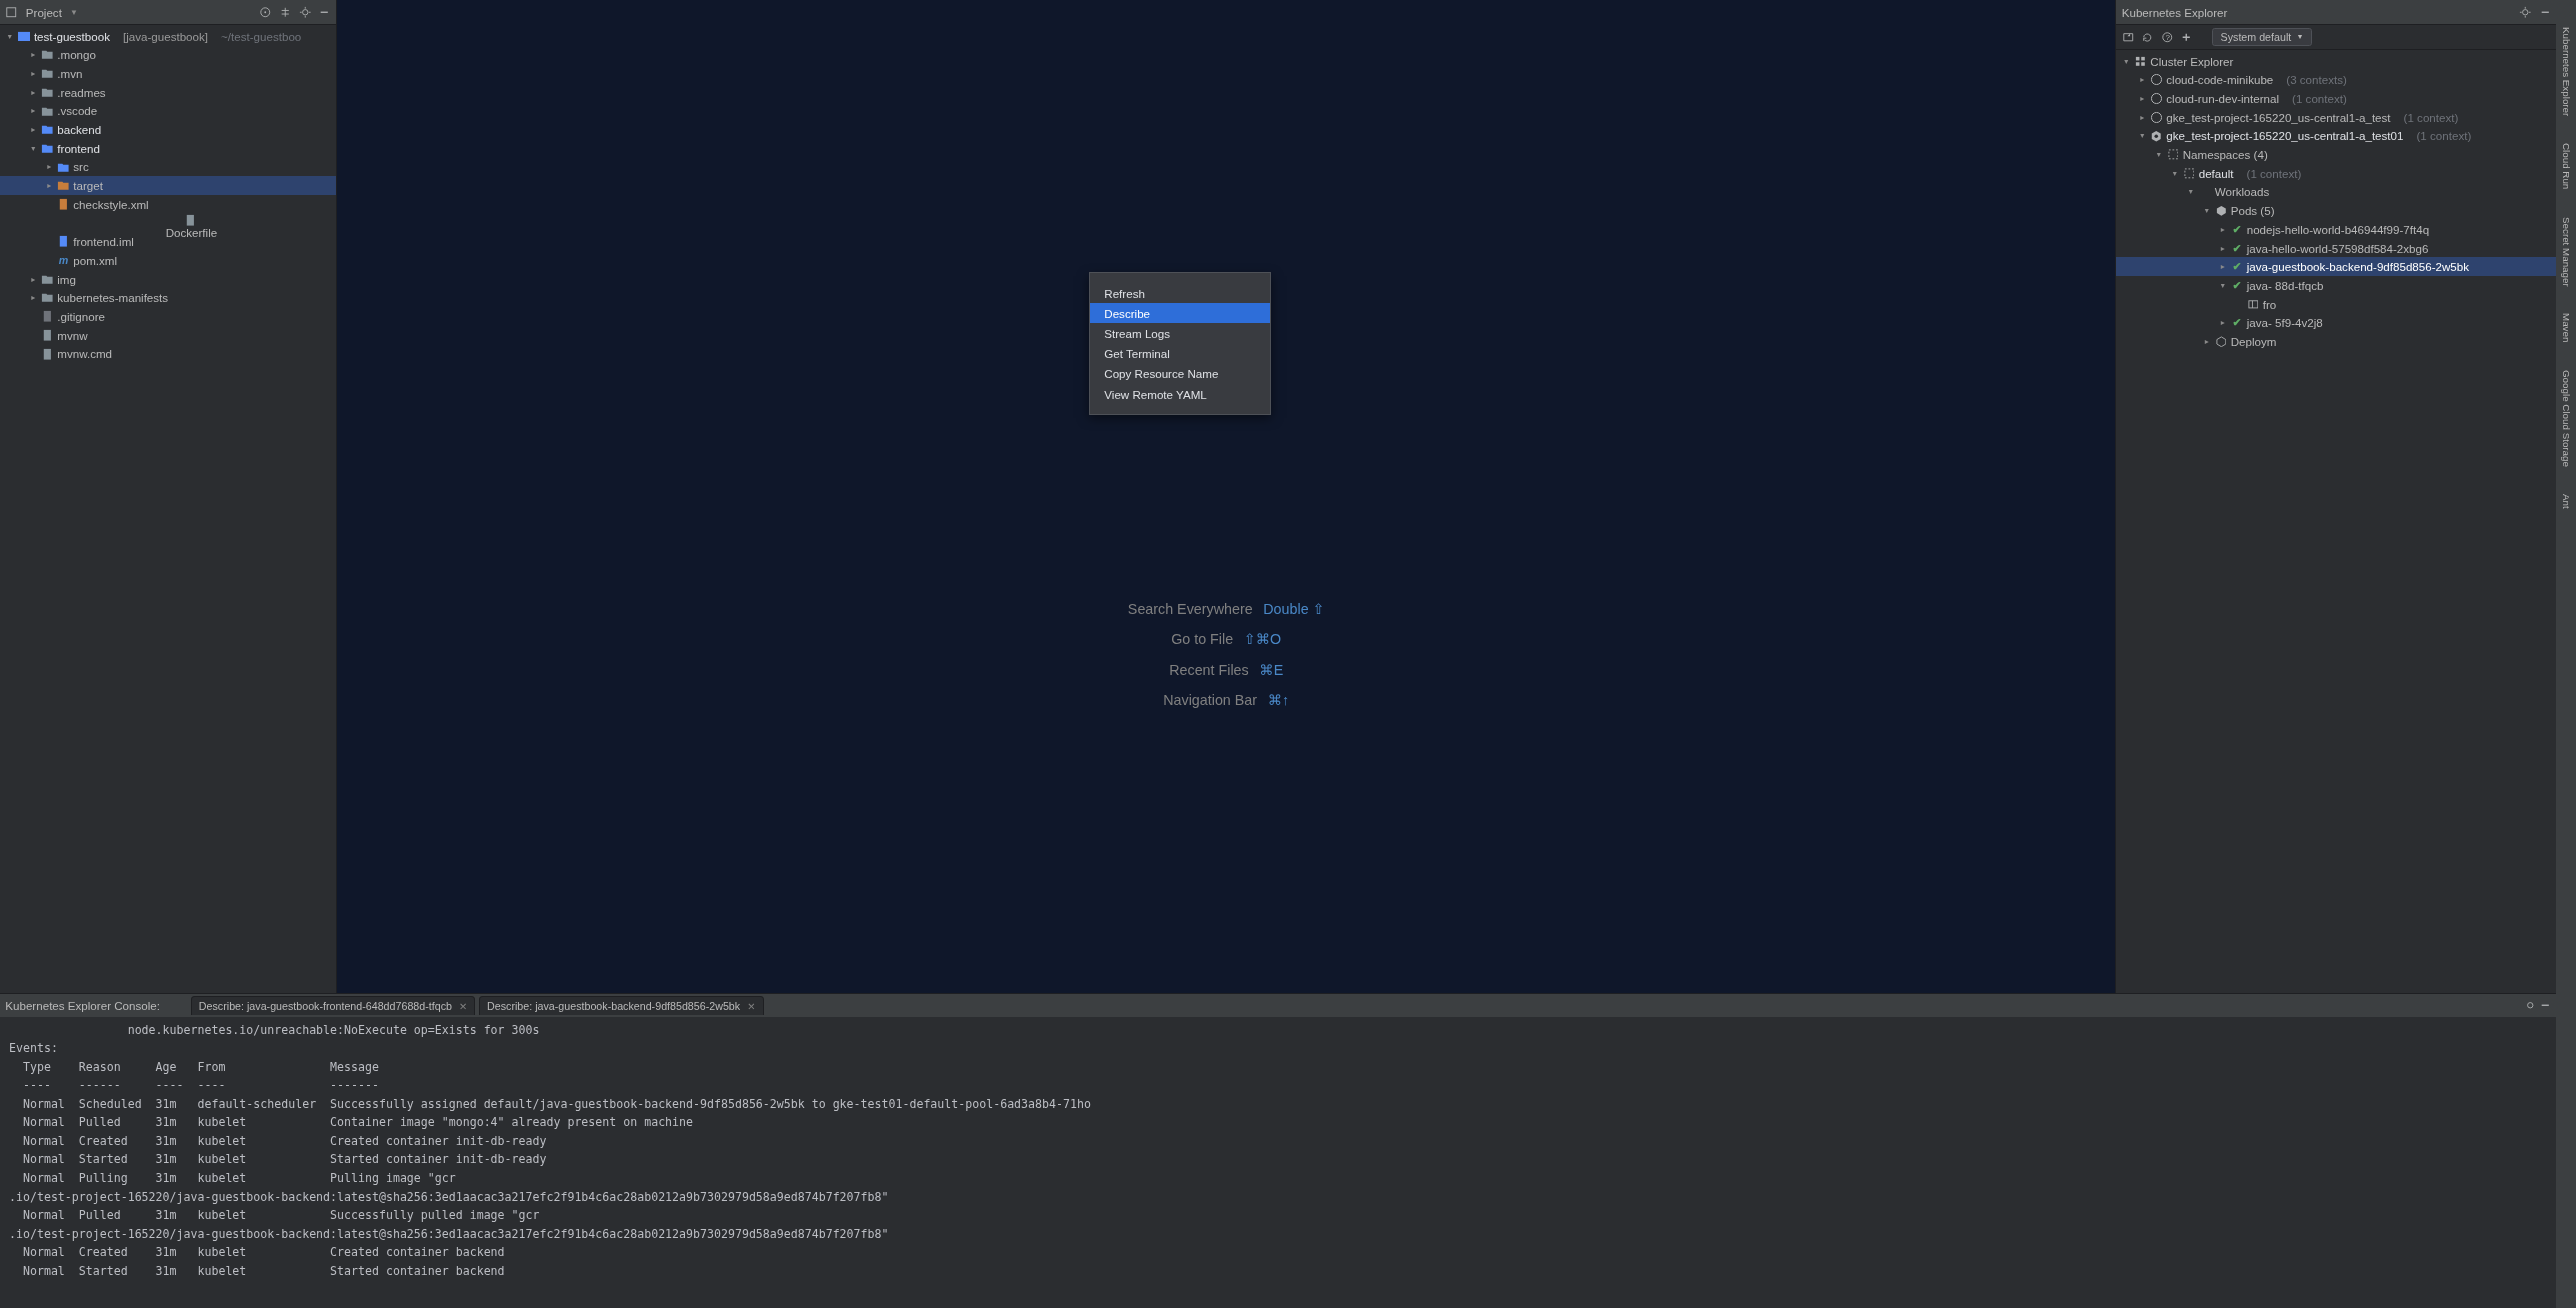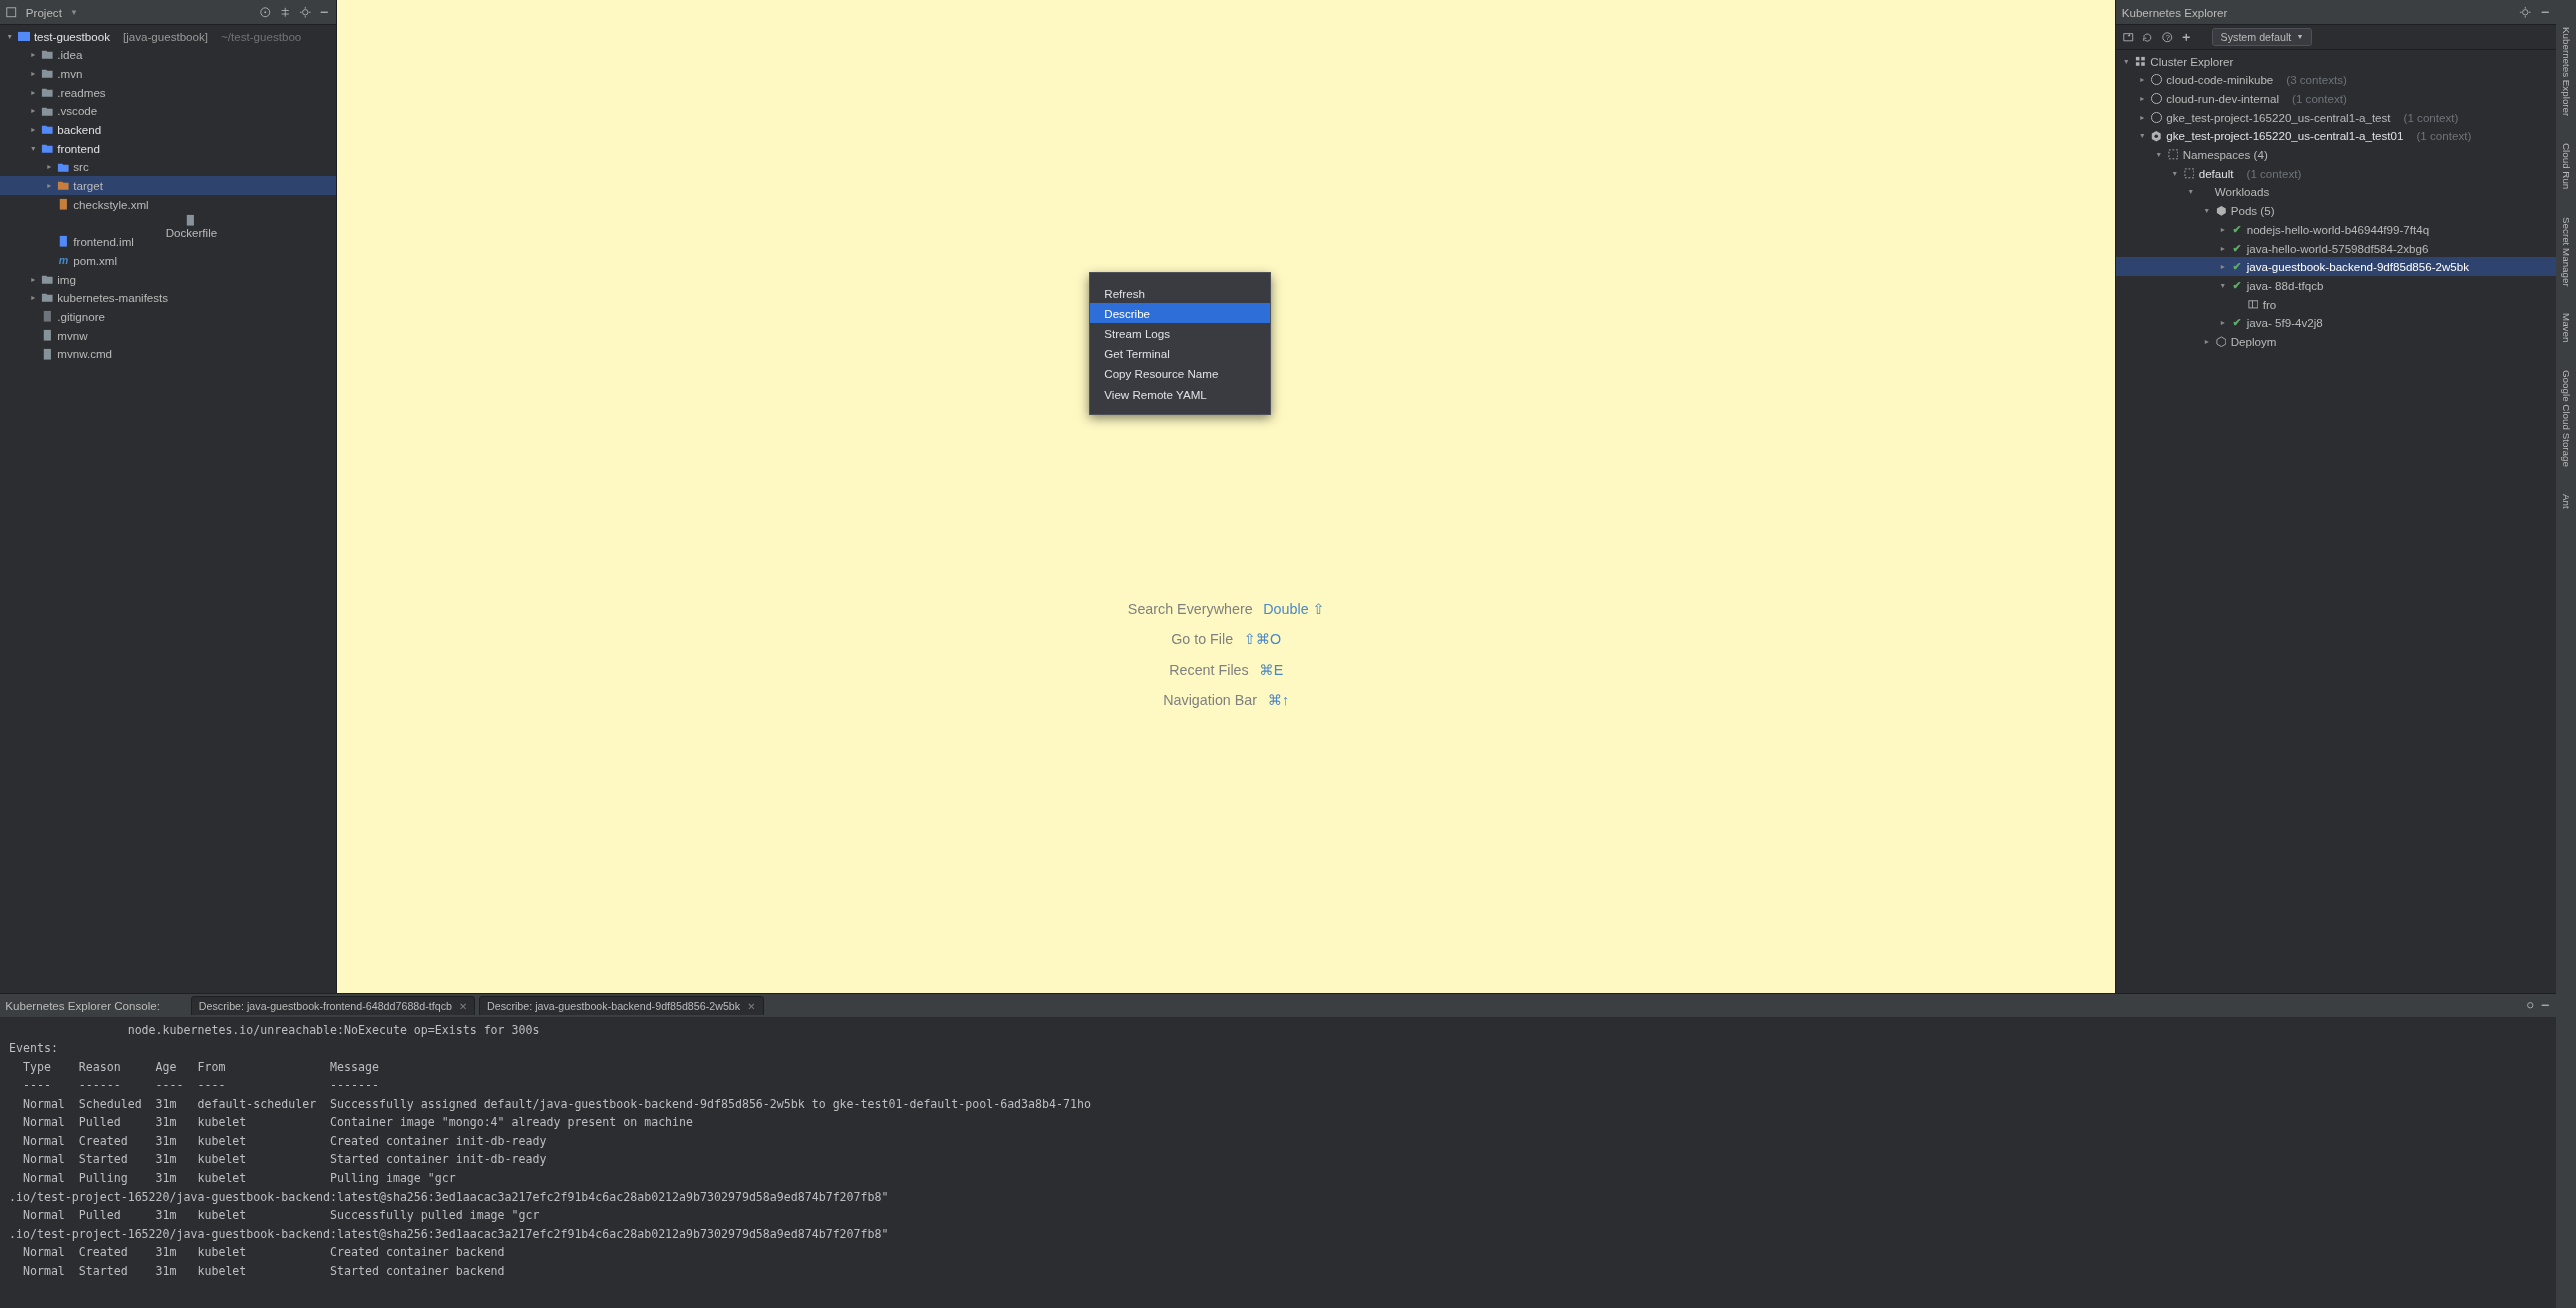--- a/index.html
+++ b/index.html
@@ -54,21 +54,21 @@
 }
 .tree-row.selected { background: #2e436e; }
 .tree-arrow { width: 12.5px; display: flex; justify-content: center; color: #8a8a8a; font-size: 8px; }
 .tree-icon { width: 16px; display: flex; justify-content: center; }
 .tree-label { margin-left: 1.8px; }
 .tree-hint { color: #6f737a; margin-left: 13px; }
 .bold { font-weight: 400; color: #dfe1e5; }
 
 .editor-area {
   flex: 1;
-  background: #fef9c3;
+  background: #0f172a;
   display: flex;
   flex-direction: column;
 }
 .editor-center {
   flex: 1;
   display: flex;
   flex-direction: column;
   align-items: center;
   justify-content: center;
   gap: 14.3px;
@@ -238,21 +238,21 @@
         <span class="tree-hint">~/test-guestboo</span>
       </div>
       <div id="proj-tree-body">
           <div class="tree-row" style="padding-left: 27px;">
             <span class="tree-arrow">▸</span>
             <span class="tree-icon">
               <svg width="12.5" height="10.7" viewBox="0 0 14 12">
                 <path class="folder-icon" d="M1 2h5l1 1h6v8H1z"></path>
               </svg>
             </span>
-            <span class="tree-label">.idea</span>
+            <span class="tree-label">.mongo</span>
           </div>
           <div class="tree-row" style="padding-left: 27px;">
             <span class="tree-arrow">▸</span>
             <span class="tree-icon">
               <svg width="12.5" height="10.7" viewBox="0 0 14 12">
                 <path class="folder-icon" d="M1 2h5l1 1h6v8H1z"></path>
               </svg>
             </span>
             <span class="tree-label">.mvn</span>
           </div>

